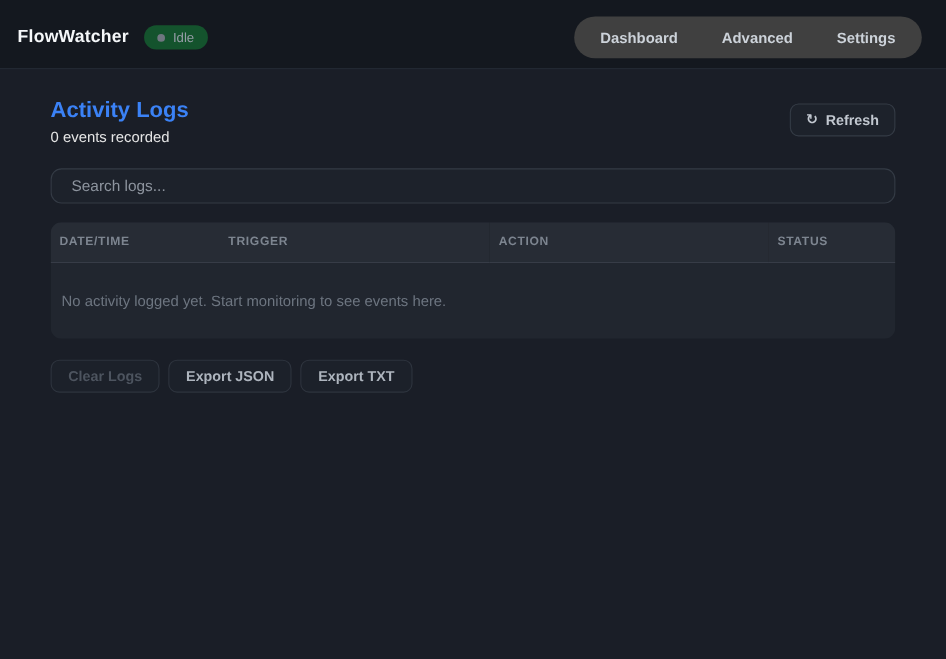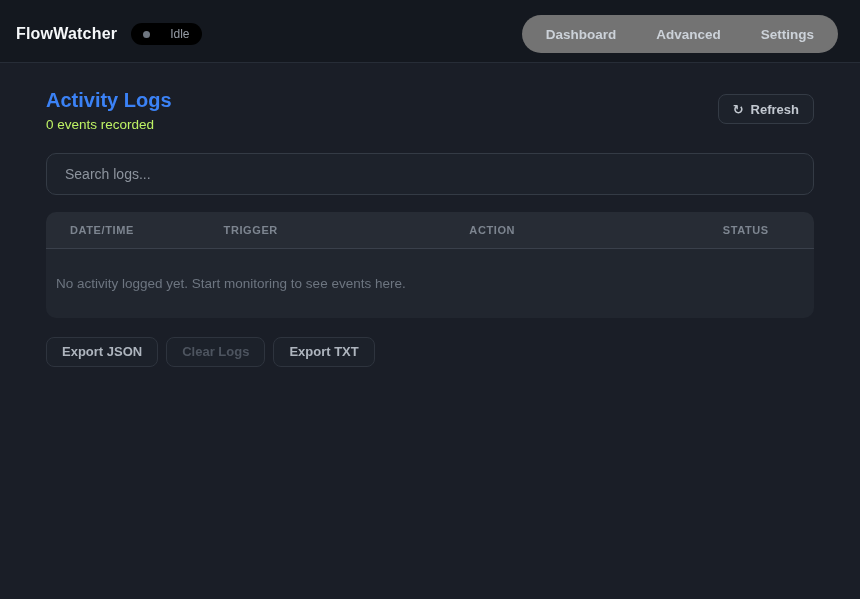--- a/index.html
+++ b/index.html
@@ -22,35 +22,35 @@
   .brand {
     font-size: 16px;
     font-weight: 700;
     color: #f5f7f9;
     letter-spacing: 0.2px;
   }
   .status-badge {
     margin-left: 14px;
     display: inline-flex;
     align-items: center;
-    gap: 20px;
-    background: #000000;
+    gap: 7px;
+    background: #14532d;
     border-radius: 12px;
     padding: 4px 12px;
     font-size: 12px;
     color: #959ca6;
   }
   .status-dot {
     width: 7px; height: 7px;
     border-radius: 50%;
     background: #6f7680;
   }
   .nav-group {
     margin-left: auto;
-    background: #737373;
+    background: #404040;
     border-radius: 19px;
     height: 38px;
     display: flex;
     align-items: center;
     padding: 0 4px;
   }
   .nav-item {
     padding: 8px 20px;
     font-size: 13.5px;
     font-weight: 700;
@@ -75,21 +75,21 @@
     justify-content: space-between;
   }
   .page-title {
     font-size: 20px;
     font-weight: 700;
     color: #3b82f6;
   }
   .page-subtitle {
     margin-top: 5px;
     font-size: 13.5px;
-    color: #bef264;
+    color: #e5e5e5;
   }
   .refresh-btn {
     margin-top: 5px;
     display: inline-flex;
     align-items: center;
     gap: 7px;
     height: 30px;
     padding: 0 14px;
     background: #1d222b;
     border: 1px solid #343b45;
@@ -98,21 +98,21 @@
     font-size: 13px;
     font-weight: 600;
     cursor: pointer;
     font-family: inherit;
   }
   .refresh-icon { font-size: 13px; color: #c2c8d0; }
 
   .search-input {
     margin-top: 21px;
     width: 100%;
-    height: 42px;
+    height: 32px;
     background: #1d222b;
     border: 1px solid #343b45;
     border-radius: 10px;
     padding: 0 18px;
     font-size: 14px;
     color: #dfe3e8;
     font-family: inherit;
     outline: none;
     display: block;
   }
@@ -128,21 +128,21 @@
     border-collapse: collapse;
   }
   .logs-table thead th {
     background: #272c35;
     height: 36px;
     text-align: left;
     font-size: 11px;
     font-weight: 700;
     letter-spacing: 0.6px;
     color: #7d8590;
-    padding: 0 0 0 24px;
+    padding: 0 0 0 8px;
     border-bottom: 1px solid #3a404b;
     text-transform: uppercase;
   }
   .logs-table th.col-datetime { width: 20%; }
   .logs-table th.col-trigger  { width: 32%; }
   .logs-table th.col-action   { width: 33%; }
   .logs-table th.col-status   { width: 15%; }
   .empty-row td {
     background: #21262f;
     text-align: left;
@@ -216,18 +216,18 @@
       </thead>
       <tbody>
         <tr class="empty-row">
           <td colspan="4">No activity logged yet. Start monitoring to see events here.</td>
         </tr>
       </tbody>
     </table>
   </div>
 
   <div class="actions-row">
+    <button class="action-btn disabled">Clear Logs</button>
     <button class="action-btn">Export JSON</button>
-    <button class="action-btn disabled">Clear Logs</button>
     <button class="action-btn">Export TXT</button>
   </div>
 
 </main>
 
 </body></html>

